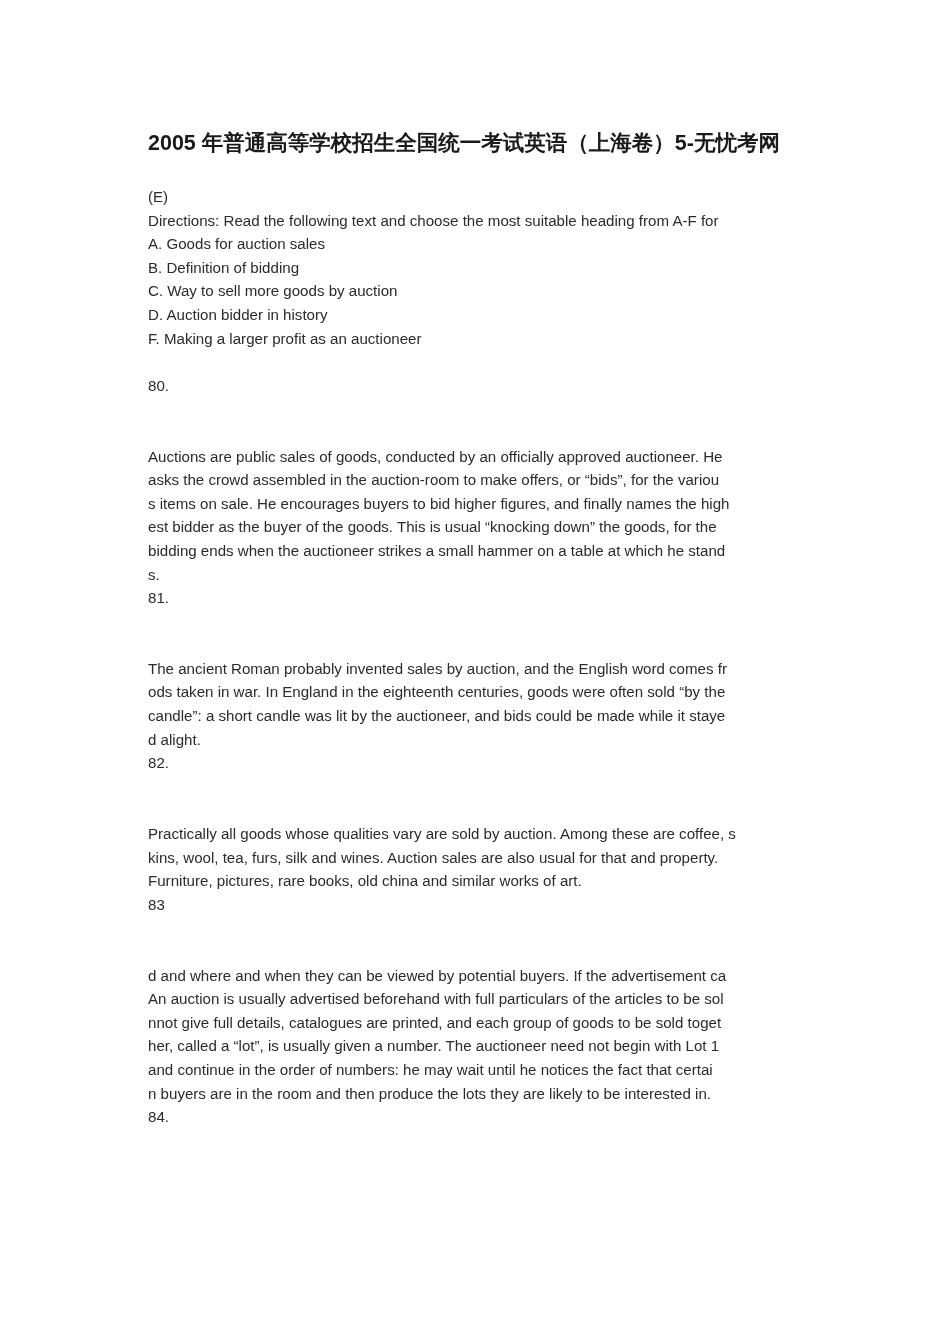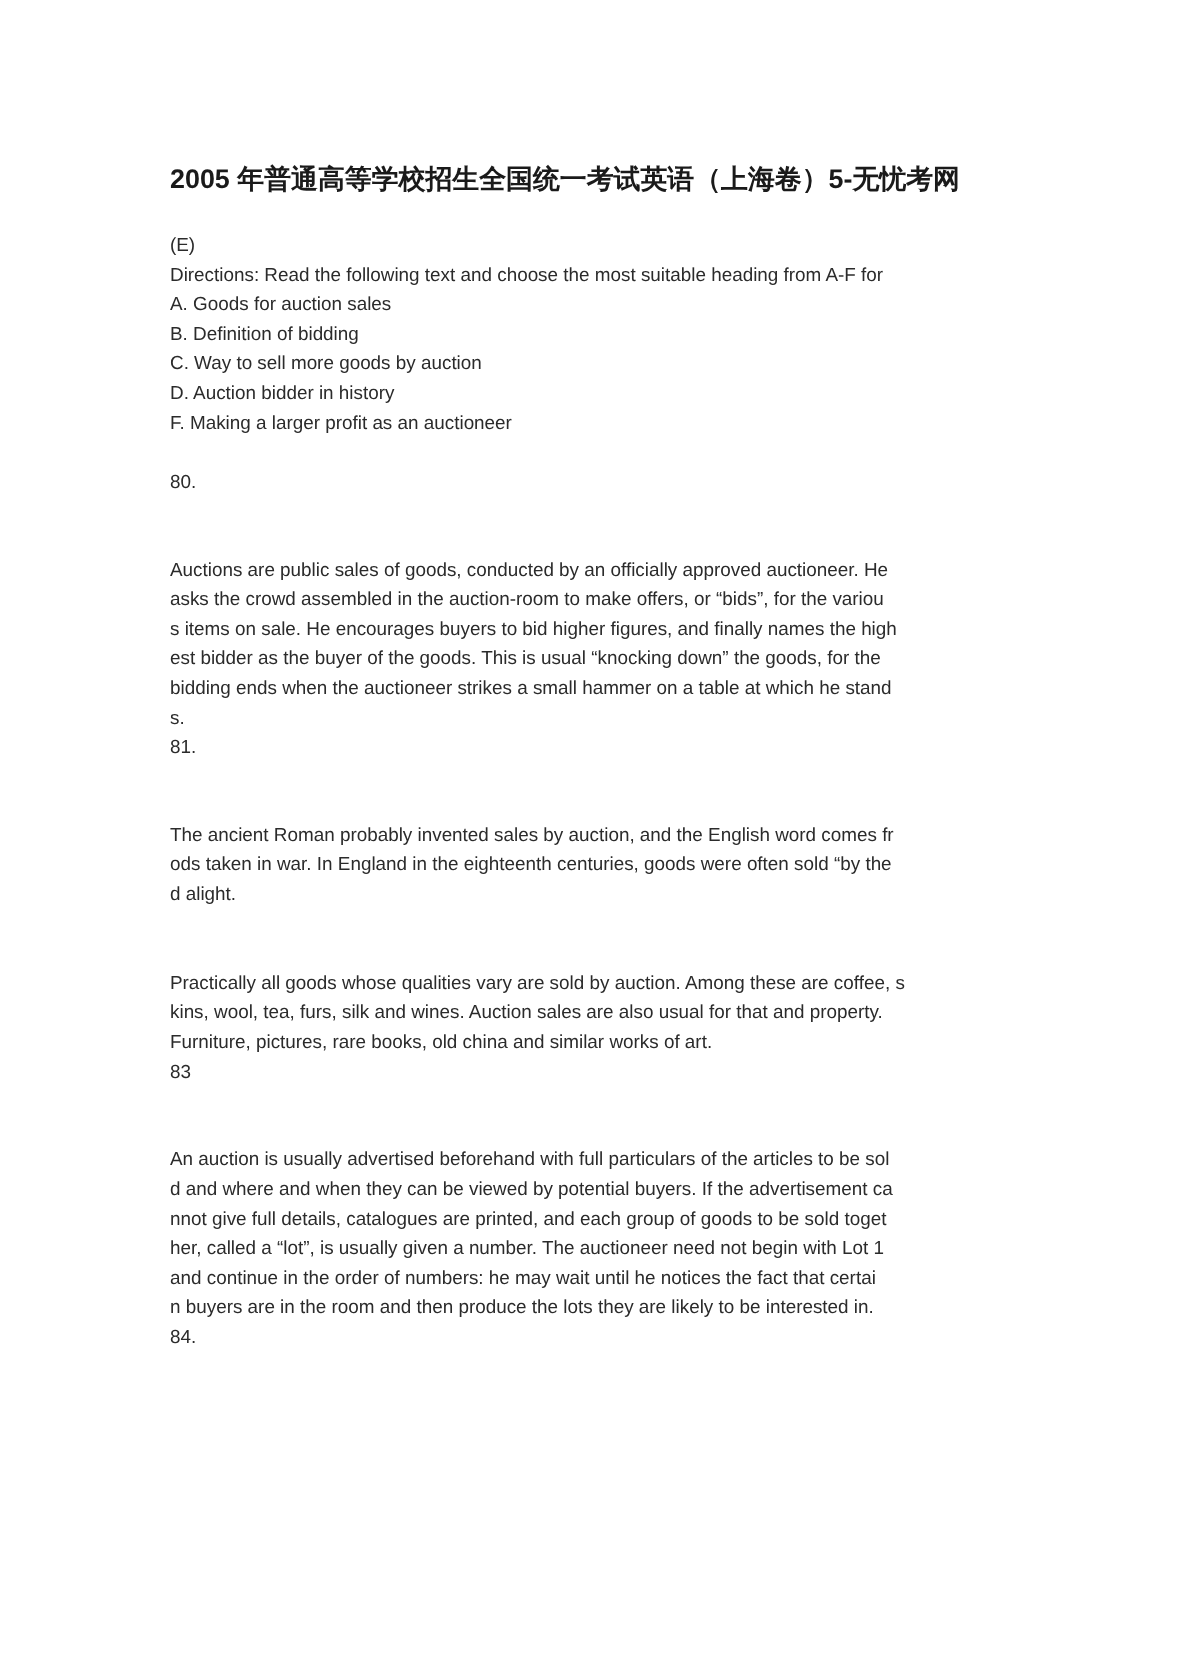--- a/index.html
+++ b/index.html
@@ -10,21 +10,21 @@
   body {
     width: 950px;
     height: 1344px;
     font-family: "Liberation Sans", "DejaVu Sans", sans-serif;
     color: #231f20;
     overflow: hidden;
     position: relative;
   }
   .page {
     position: absolute;
-    left: 0;
+    left: 12px;
     top: 0;
     width: 900px;
     height: 1344px;
     background: #ffffff;
   }
   .content {
     position: absolute;
     left: 136px;
     top: 128px;
     width: 690px;
@@ -93,35 +93,37 @@
         <div class="line">est bidder as the buyer of the goods. This is usual “knocking down” the goods, for the</div>
         <div class="line">bidding ends when the auctioneer strikes a small hammer on a table at which he stand</div>
         <div class="line">s.</div>
       </div>
 
       <div class="line marker">81.</div>
       <div class="spacer-2"></div>
       <div class="para-group">
         <div class="line">The ancient Roman probably invented sales by auction, and the English word comes fr</div>
         <div class="line">ods taken in war. In England in the eighteenth centuries, goods were often sold “by the</div>
+        <div class="line">candle”: a short candle was lit by the auctioneer, and bids could be made while it staye</div>
         <div class="line">d alight.</div>
       </div>
 
+      <div class="line marker">82.</div>
       <div class="spacer-2"></div>
       <div class="para-group">
         <div class="line">Practically all goods whose qualities vary are sold by auction. Among these are coffee, s</div>
         <div class="line">kins, wool, tea, furs, silk and wines. Auction sales are also usual for that and property.</div>
         <div class="line">Furniture, pictures, rare books, old china and similar works of art.</div>
       </div>
 
       <div class="line marker">83</div>
       <div class="spacer-2"></div>
       <div class="para-group">
+        <div class="line">d and where and when they can be viewed by potential buyers. If the advertisement ca</div>
         <div class="line">An auction is usually advertised beforehand with full particulars of the articles to be sol</div>
-        <div class="line">d and where and when they can be viewed by potential buyers. If the advertisement ca</div>
         <div class="line">nnot give full details, catalogues are printed, and each group of goods to be sold toget</div>
         <div class="line">her, called a “lot”, is usually given a number. The auctioneer need not begin with Lot 1</div>
         <div class="line">and continue in the order of numbers: he may wait until he notices the fact that certai</div>
         <div class="line">n buyers are in the room and then produce the lots they are likely to be interested in.</div>
       </div>
 
       <div class="line marker">84.</div>
 
     </div>
   </div>

